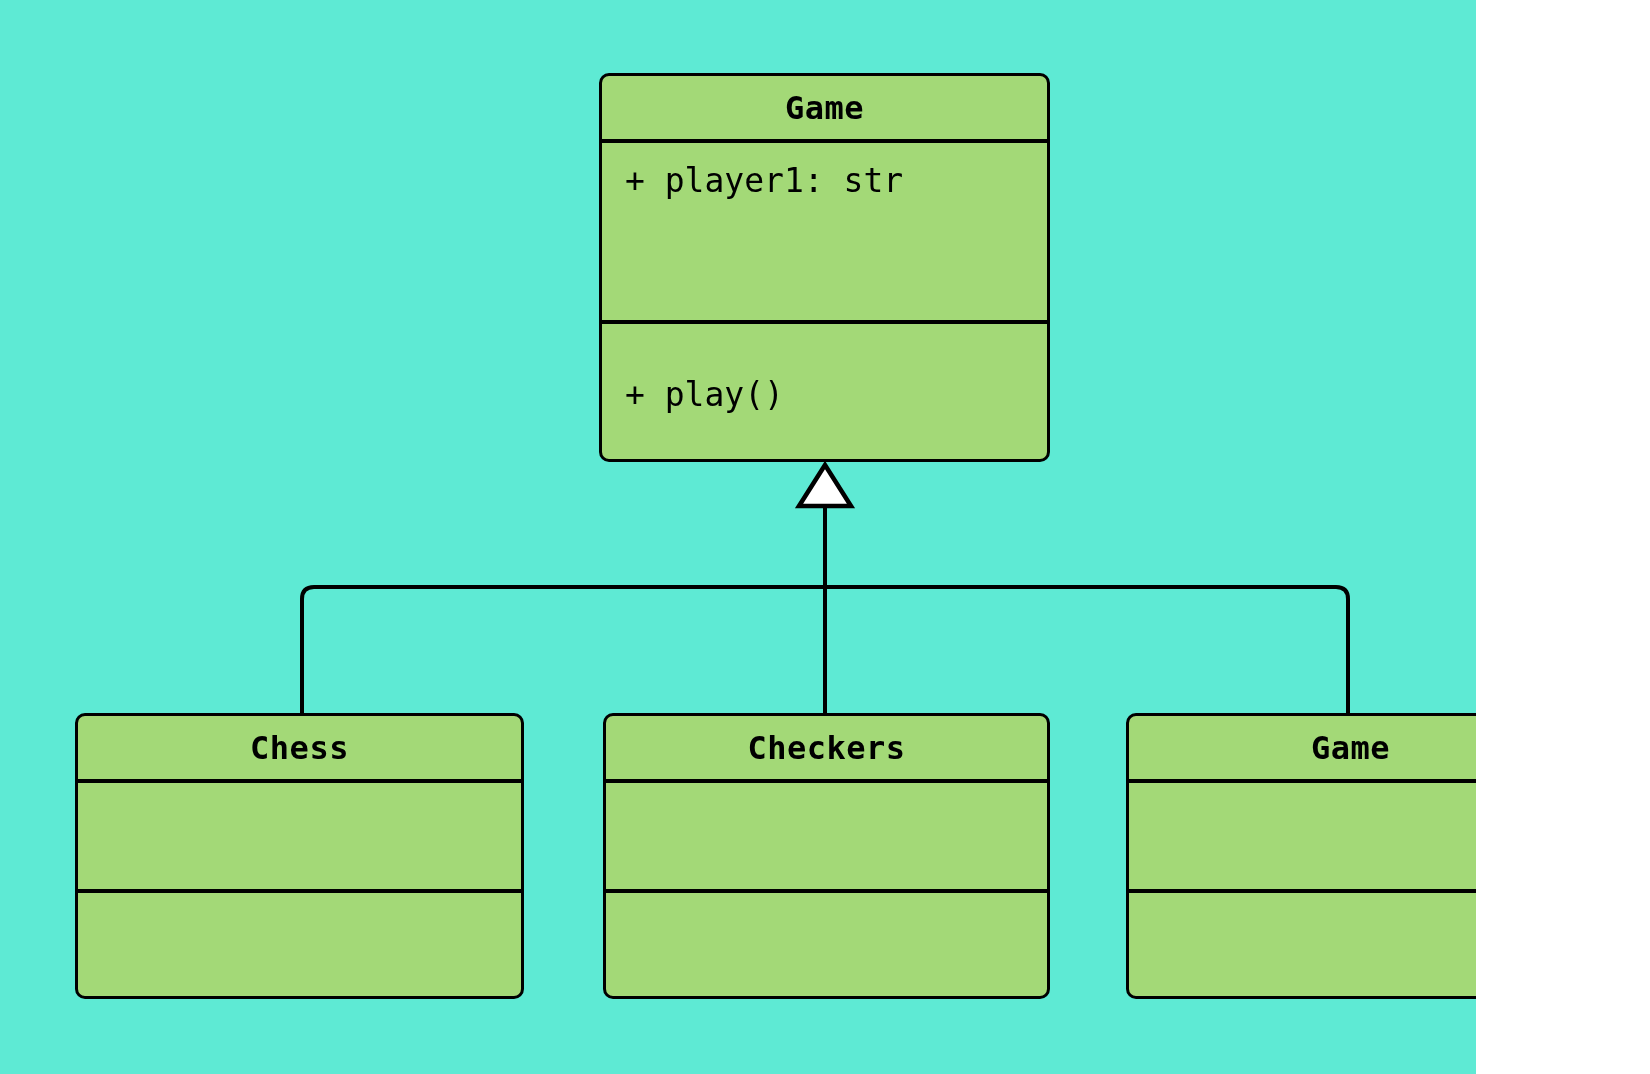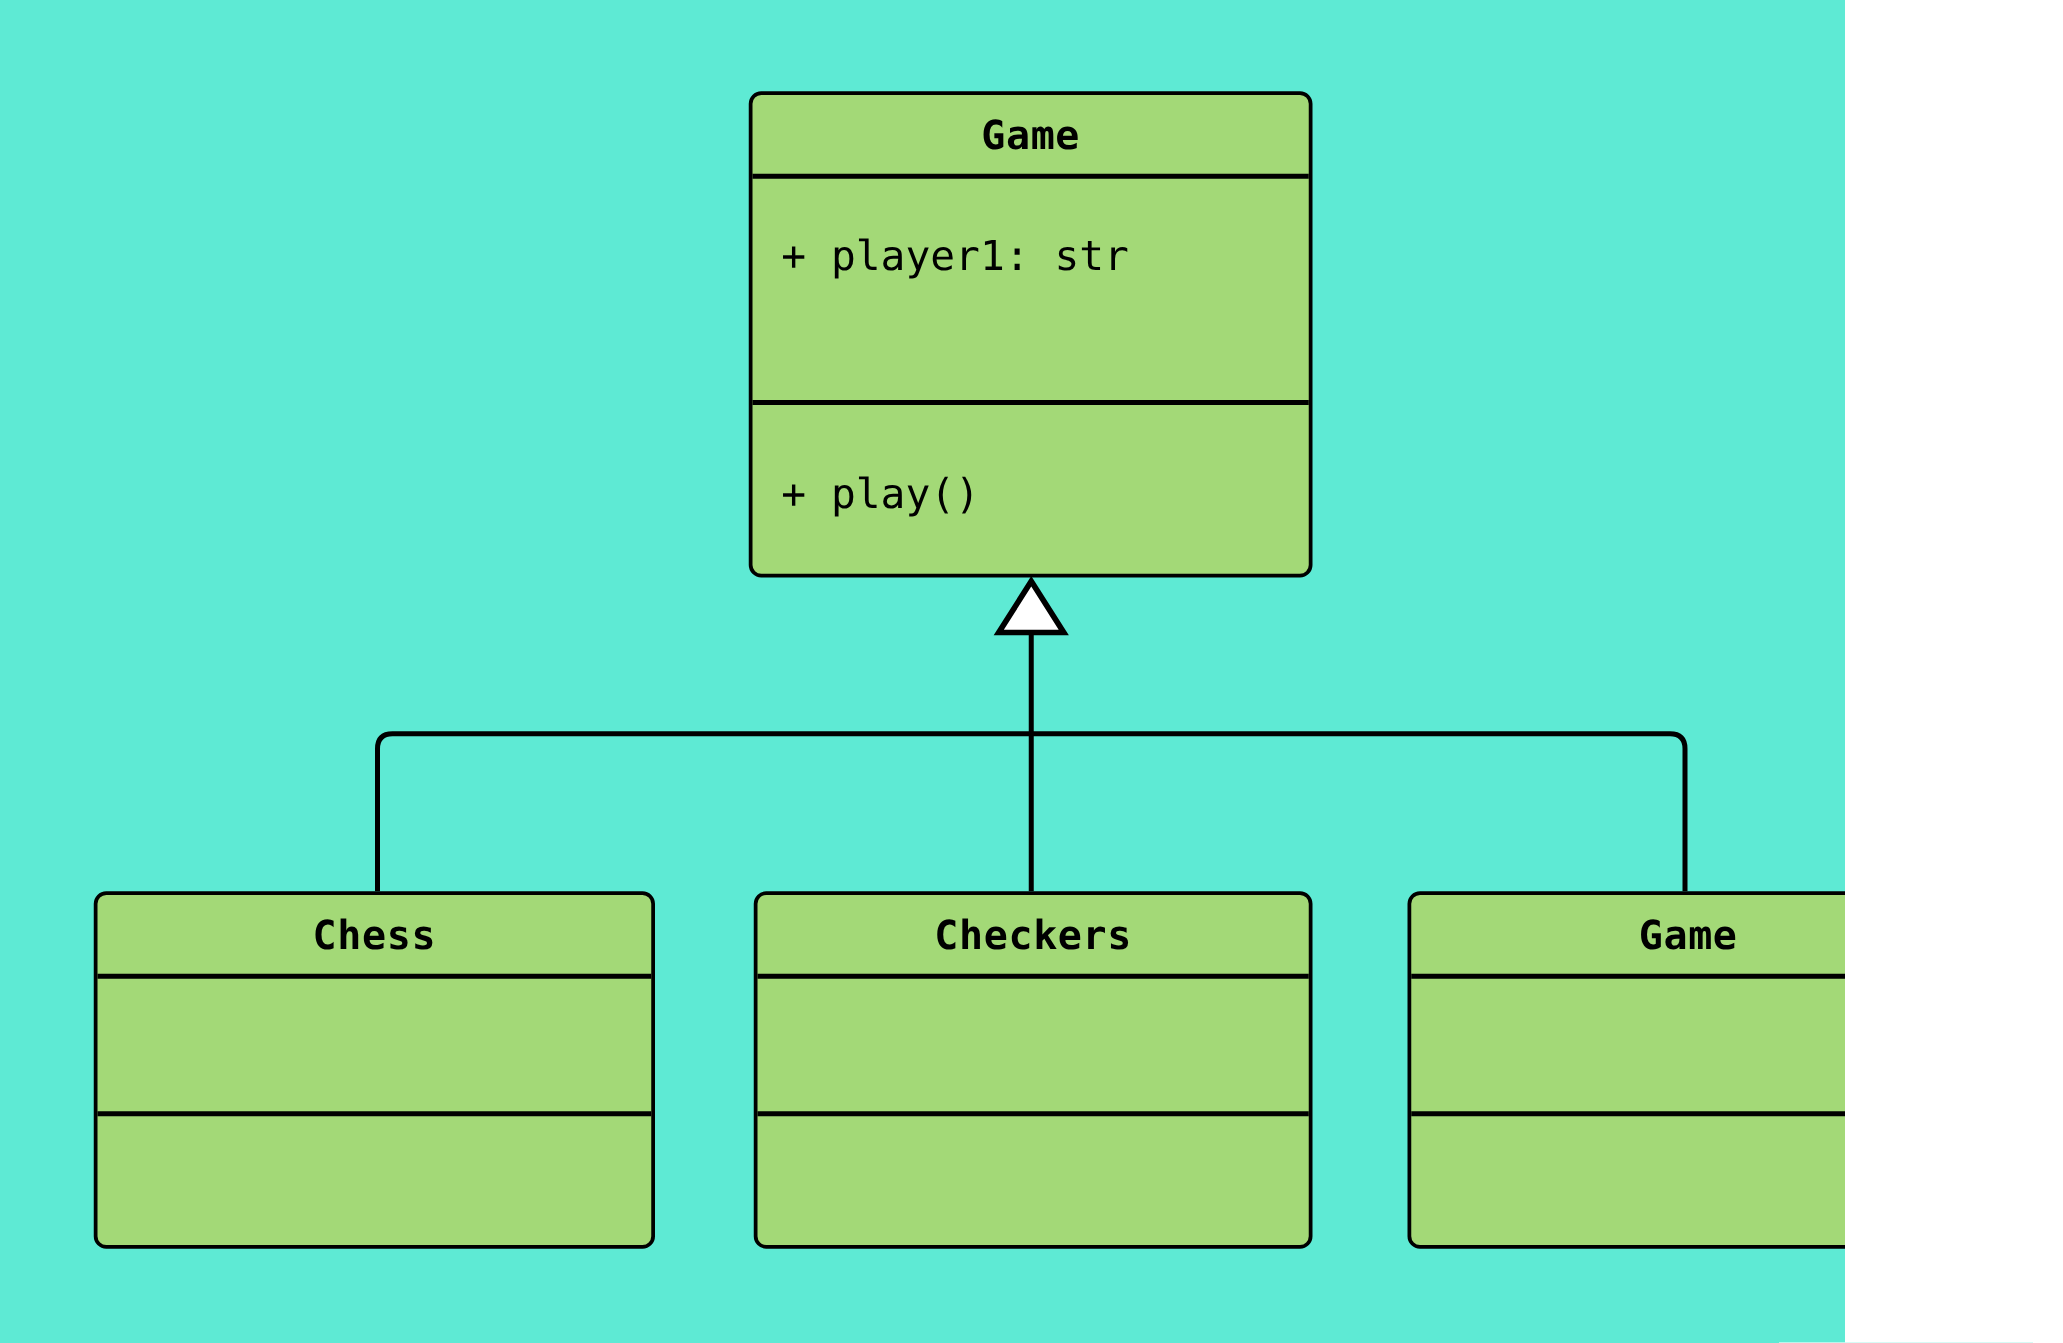--- a/index.html
+++ b/index.html
@@ -43,21 +43,21 @@
   .member-line {
     font-size: 33px;
     line-height: 34px;
     white-space: pre;
     padding-left: 23px;
   }
 
   
   #box-game   { left: 599px; top: 73px;  width: 451px; height: 389px; }
   #box-game .title-compartment { height: 63px; }
-  #box-game .attributes-compartment { height: 181px; padding-top: 45px; }
+  #box-game .attributes-compartment { height: 181px; padding-top: 21px; }
   #box-game .methods-compartment    { height: 141px; padding-top: 54px; }
 
   
   #box-chess    { left: 75px;   top: 713px; width: 449px; height: 286px; }
   #box-checkers { left: 603px;  top: 713px; width: 447px; height: 286px; }
   #box-ludo     { left: 1126px; top: 713px; width: 449px; height: 286px; }
   .child-class .title-compartment { height: 63px; }
   .child-class .attributes-compartment { height: 110px; }
   .child-class .methods-compartment { flex: 1 1 auto; }
 

